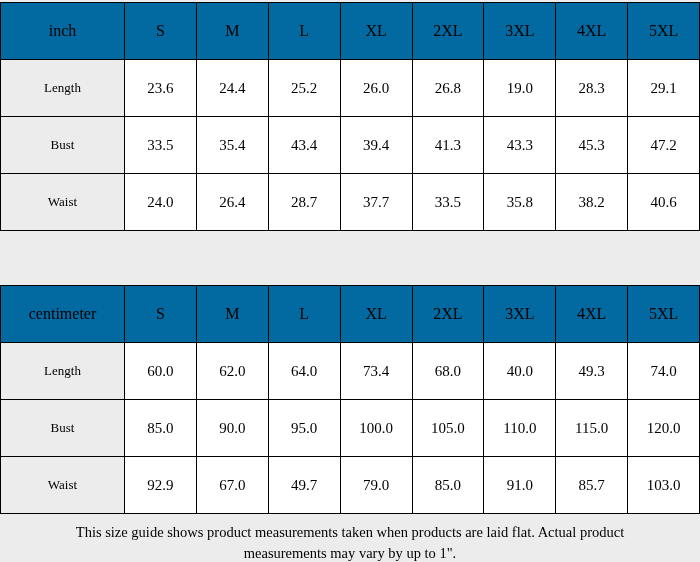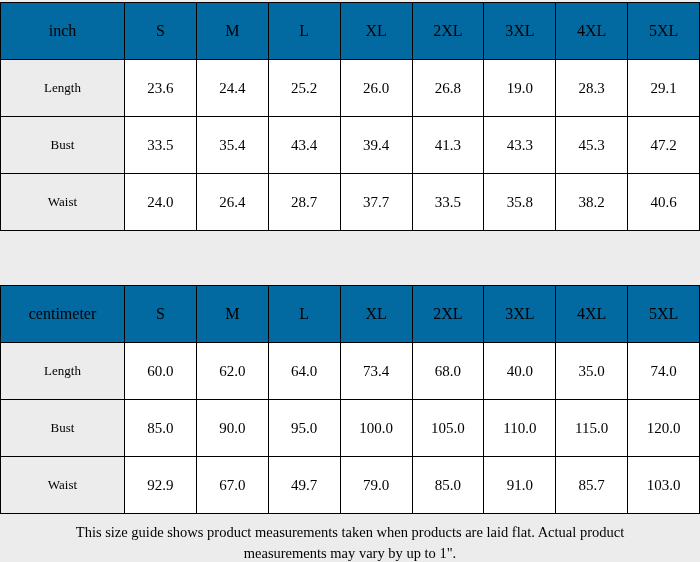--- a/index.html
+++ b/index.html
@@ -161,21 +161,21 @@
         <td class="header-cell">5XL</td>
       </tr>
       <tr>
         <td class="rowlabel-cell">Length</td>
         <td>60.0</td>
         <td>62.0</td>
         <td>64.0</td>
         <td>73.4</td>
         <td>68.0</td>
         <td>40.0</td>
-        <td>35.0</td>
+        <td>49.3</td>
         <td>74.0</td>
       </tr>
       <tr>
         <td class="rowlabel-cell">Bust</td>
         <td>85.0</td>
         <td>90.0</td>
         <td>95.0</td>
         <td>100.0</td>
         <td>105.0</td>
         <td>110.0</td>

